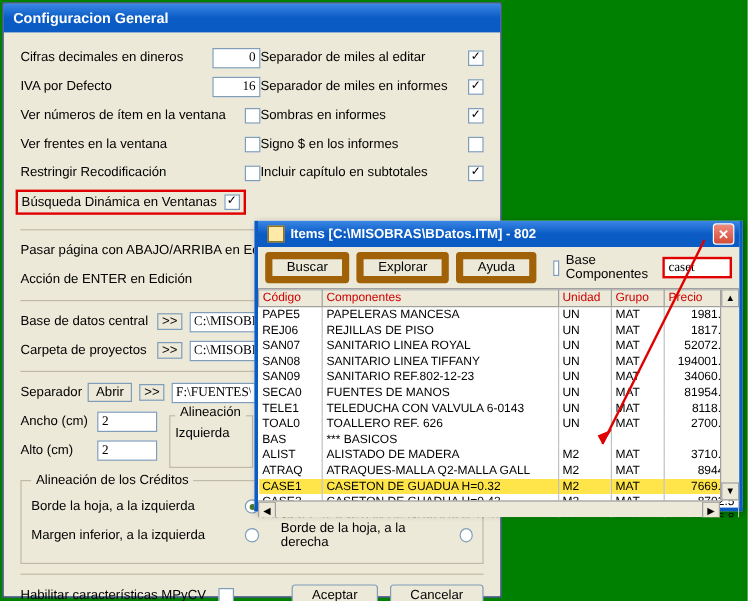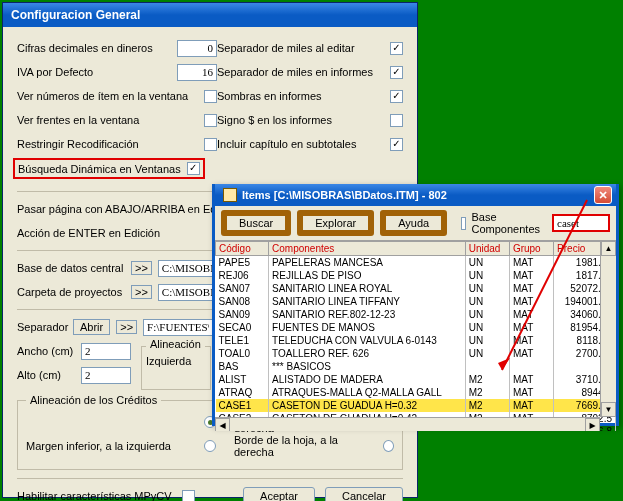--- a/index.html
+++ b/index.html
@@ -362,20 +362,21 @@
         <span class="fieldset-title">Alineación</span>
         <div style="margin-top:-8px">Izquierda</div>
       </div>
     </div>
 
     <div class="fieldset" style="margin-top:10px">
       <span class="fieldset-title">Alineación de los Créditos</span>
       <div style="display:flex; margin-top:-6px">
         <div style="width:190px">
           <div class="row" style="gap:6px">
+            <span>Borde la hoja, a la izquierda</span>
             <span class="spacer"></span>
             <span class="radio checked"></span>
           </div>
           <div class="row" style="gap:6px">
             <span>Margen inferior, a la izquierda</span>
             <span class="spacer"></span>
             <span class="radio"></span>
           </div>
         </div>
         <div style="flex:1; padding-left:18px">

